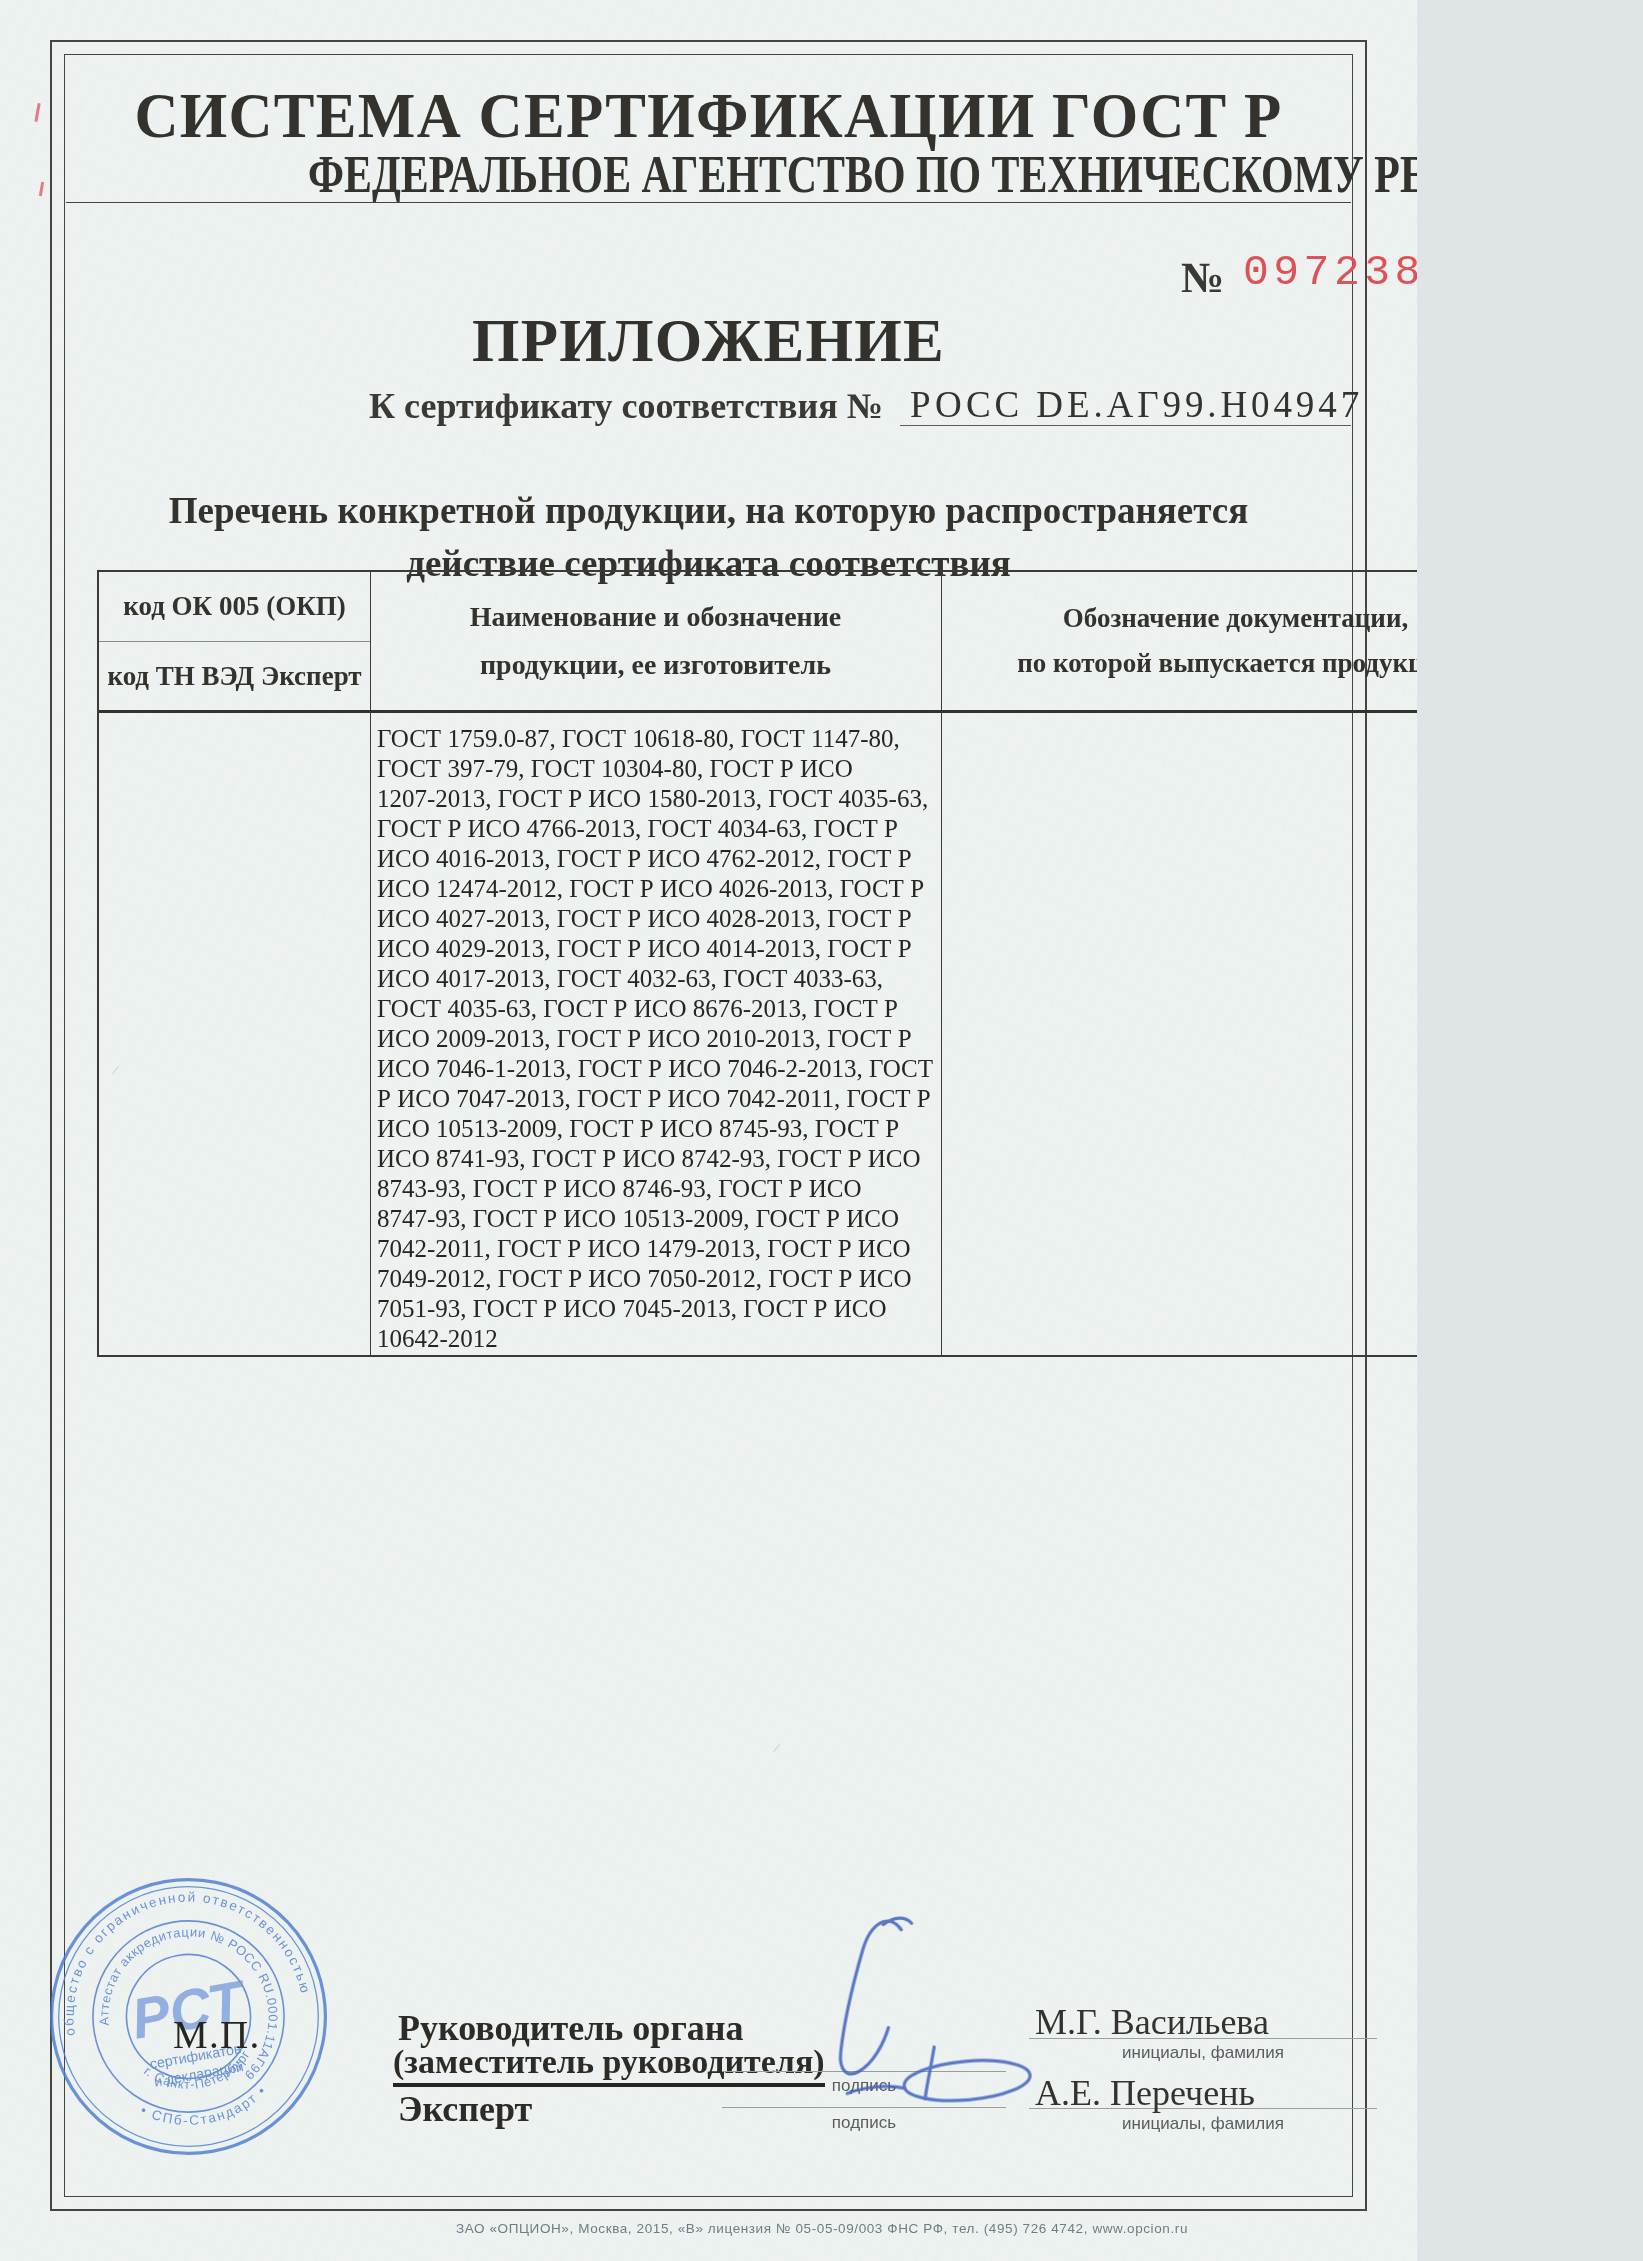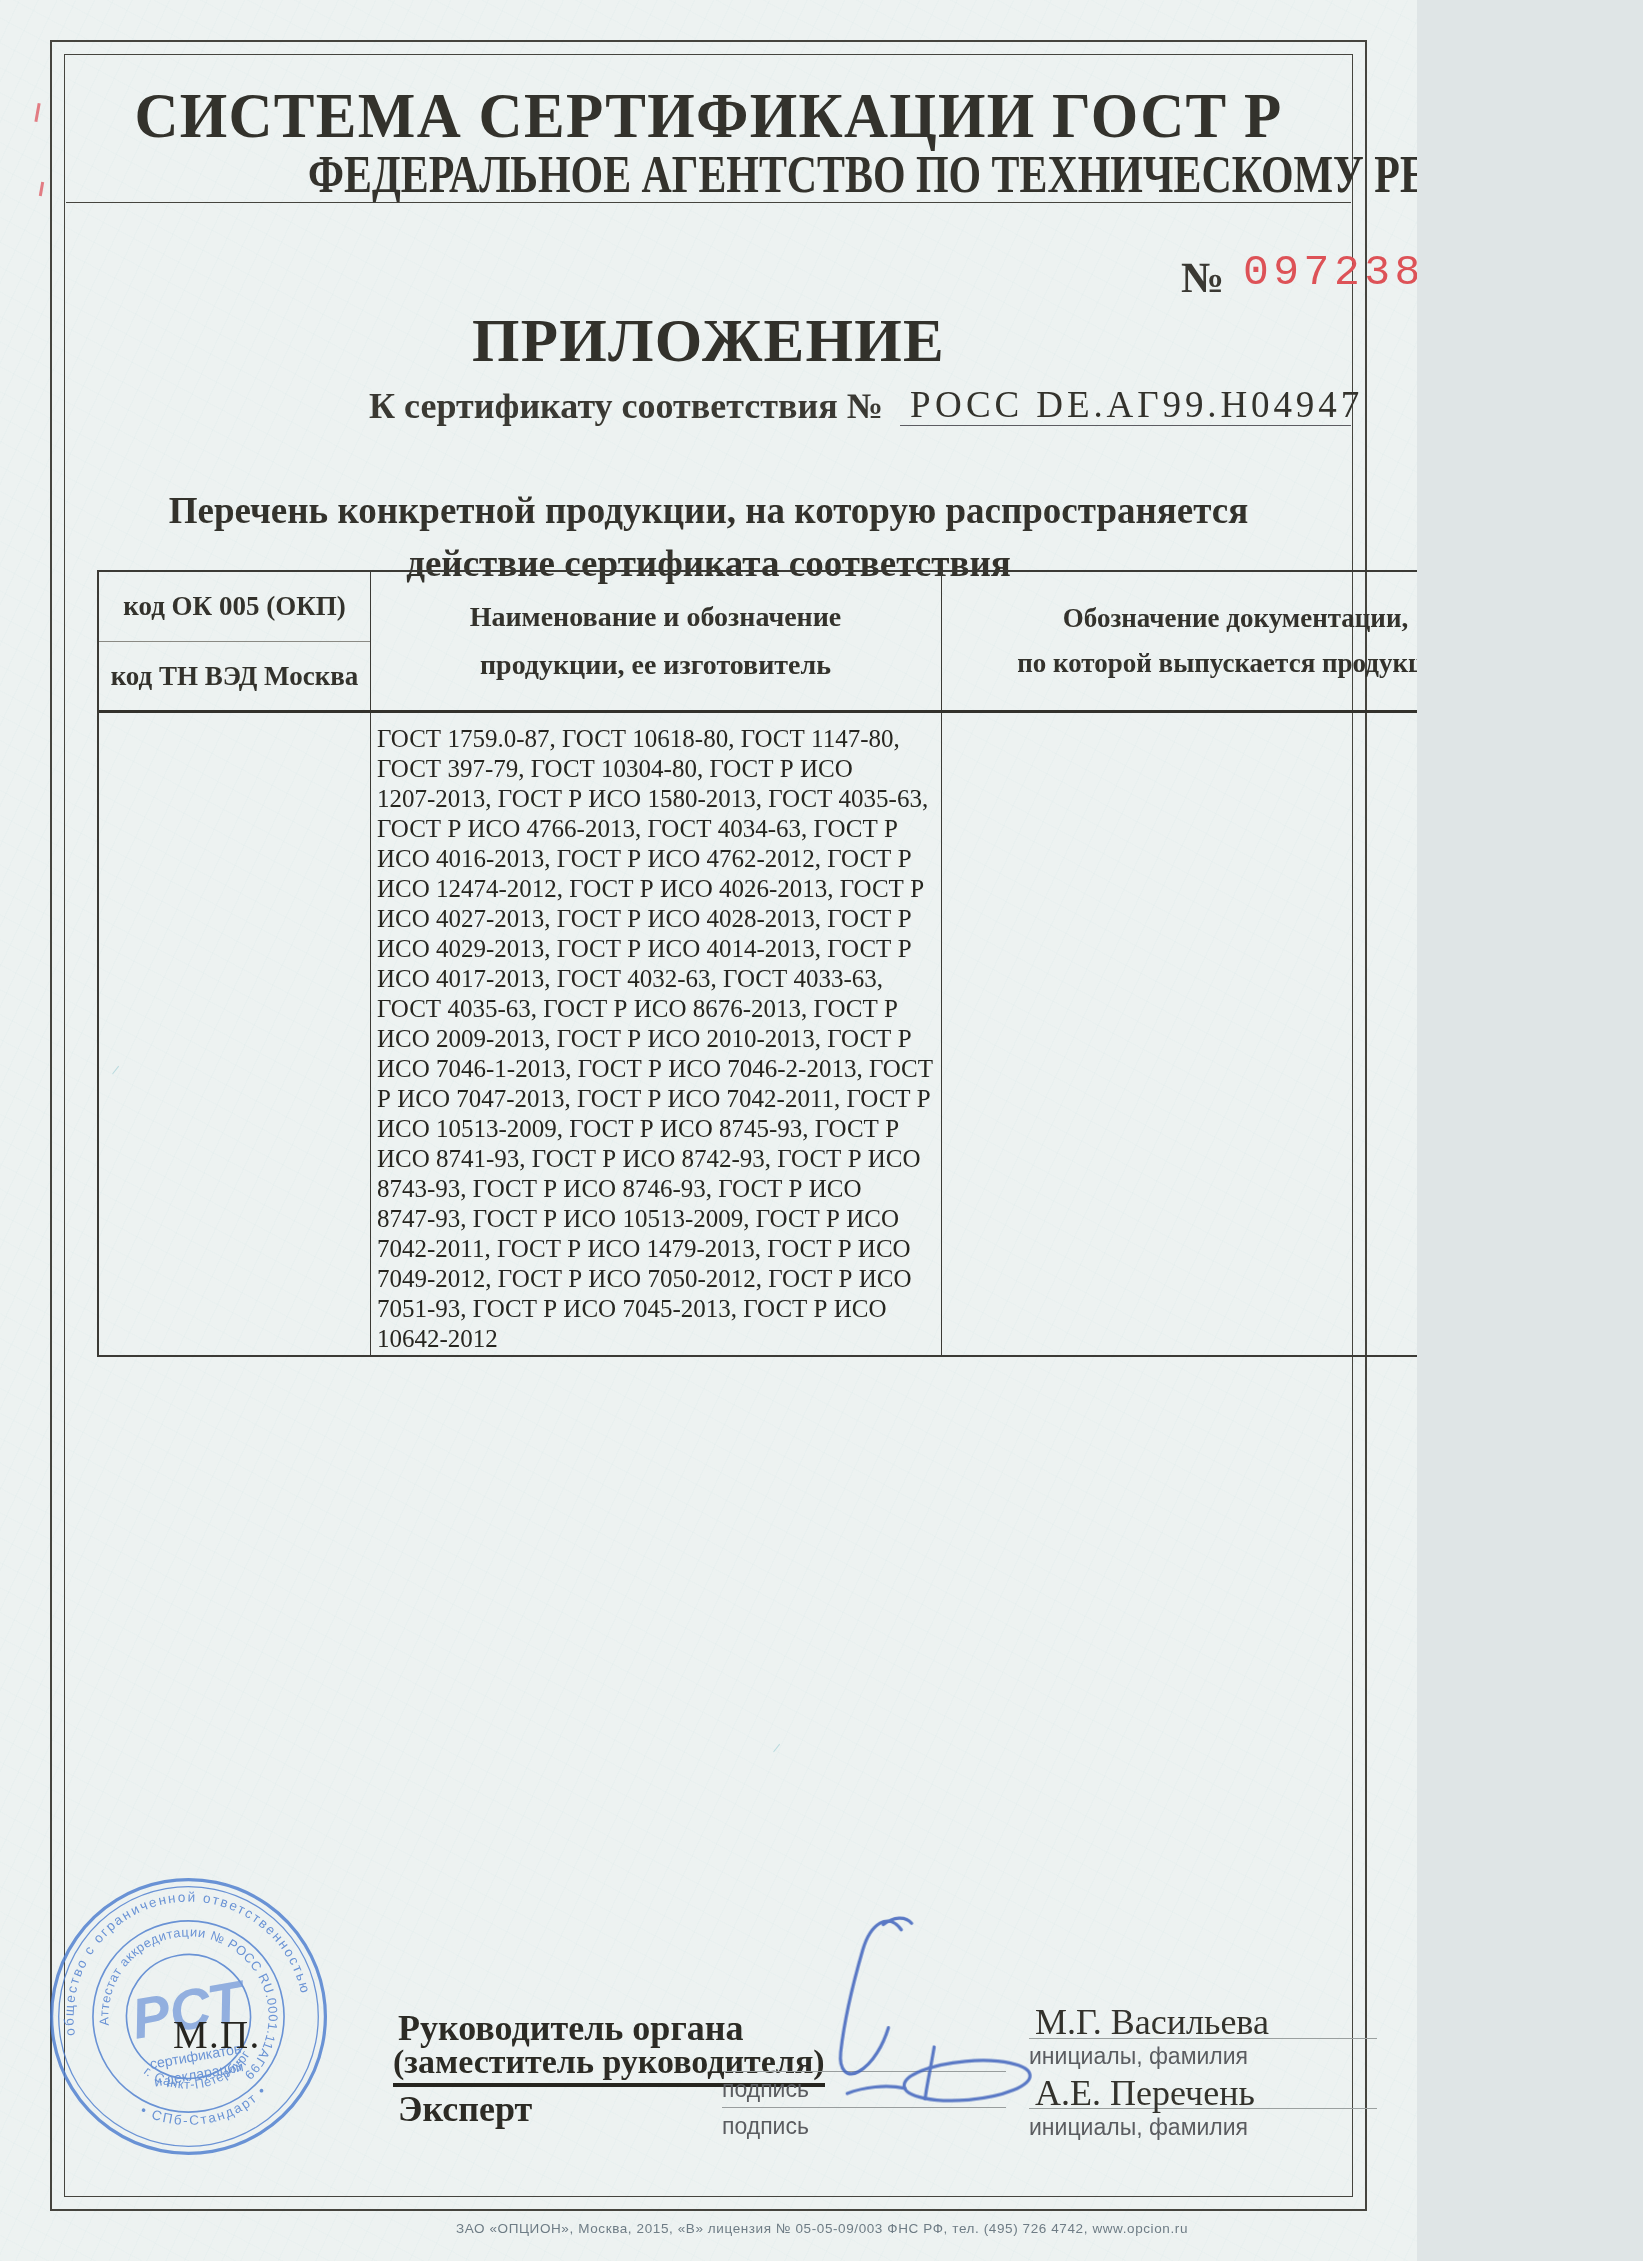--- a/index.html
+++ b/index.html
@@ -46,21 +46,21 @@
   .role2{left:398px; top:2088px; font-size:36px;}
   .sigline{border-bottom:1.3px solid #989d9d; height:20.6px;}
   .sigline1{left:722px; top:2050px; width:284px;}
   .sigline2{left:722px; top:2086px; width:284px;}
   .nameline{border-bottom:1.3px solid #9aa09f; height:20.6px;}
   .nameline1{left:1029px; top:2017px; width:348px;}
   .nameline2{left:1029px; top:2087px; width:348px;}
   .name{font-size:36px; color:#33322c;}
   .name1{left:1035px; top:2001px;}
   .name2{left:1035px; top:2072px;}
-  .cap{font-family:"Liberation Sans", sans-serif; font-size:23px; color:#5a5c60; }
+  .cap{font-family:"Liberation Sans", sans-serif; font-size:17px; color:#5a5c60; text-align:center;}
   .cap-sig1{left:722px; top:2076px; width:284px;}
   .cap-sig2{left:722px; top:2113px; width:284px;}
   .cap-name1{left:1029px; top:2043px; width:348px;}
   .cap-name2{left:1029px; top:2114px; width:348px;}
   .mp{left:173px; top:2012px; font-size:39px; color:#26251f; letter-spacing:1.3px;}
   .footer{left:0; width:1644px; top:2221px; text-align:center; font-family:"Liberation Sans", sans-serif; font-size:13.5px; color:#6e7c85; letter-spacing:0.6px;}
   .speck{position:absolute; border-left:1.9px solid rgba(120,190,200,0.45); height:10.3px; transform:rotate(38deg);}
   .redmark{position:absolute; border-left:3.2px solid rgba(222,84,94,0.75); transform:rotate(10deg);}
   svg text{font-family:"Liberation Sans", sans-serif;}
 </style>
@@ -98,21 +98,21 @@
   <div class="abs cert-underline"></div>
   <div class="center-row subtitle">Перечень конкретной продукции,  на которую распространяется
 действие сертификата соответствия</div>
 
   <div class="tbl">
     <div class="vline1"></div>
     <div class="vline2"></div>
     <div class="hhead"></div>
     <div class="c1div"></div>
     <div class="cell h1a">код ОК 005 (ОКП)</div>
-    <div class="cell h1b">код ТН ВЭД Москва</div>
+    <div class="cell h1b">код ТН ВЭД Эксперт</div>
     <div class="cell h2">Наименование и обозначение
 продукции, ее изготовитель</div>
     <div class="cell h3">Обозначение документации,
 по которой выпускается продукция</div>
     <div class="standards">ГОСТ 1759.0-87, ГОСТ 10618-80, ГОСТ 1147-80,
 ГОСТ 397-79, ГОСТ 10304-80, ГОСТ Р ИСО
 1207-2013, ГОСТ Р ИСО 1580-2013, ГОСТ 4035-63,
 ГОСТ Р ИСО 4766-2013, ГОСТ 4034-63, ГОСТ Р
 ИСО 4016-2013, ГОСТ Р ИСО 4762-2012, ГОСТ Р
 ИСО 12474-2012, ГОСТ Р ИСО 4026-2013, ГОСТ Р

